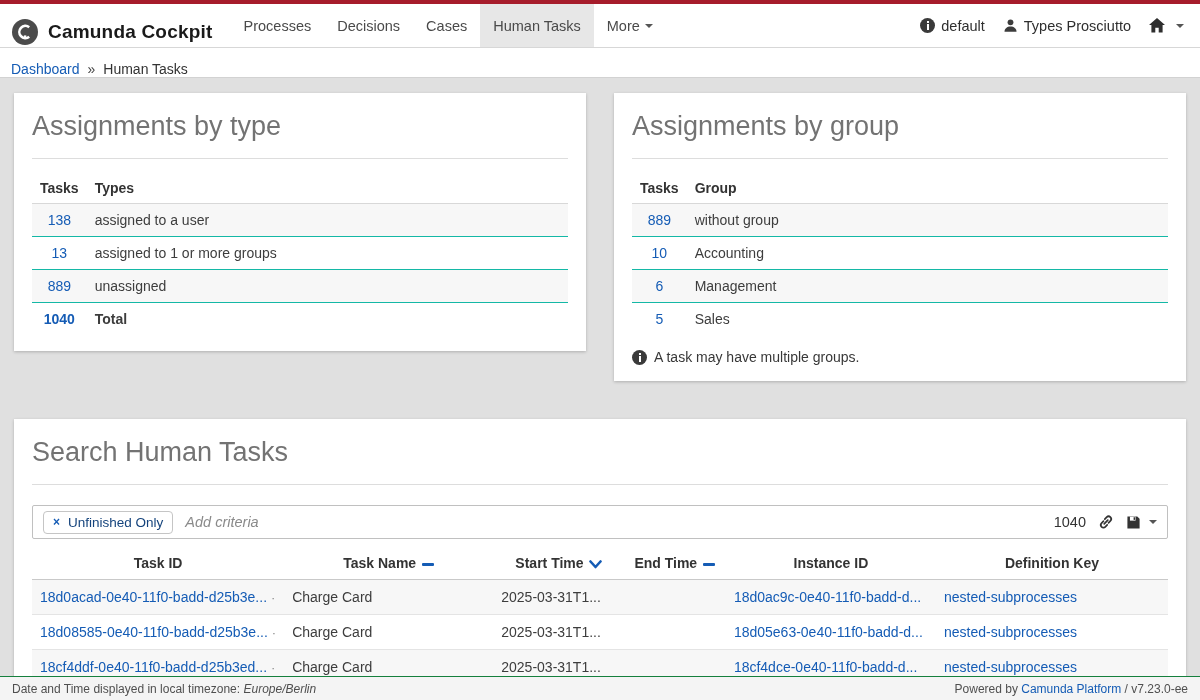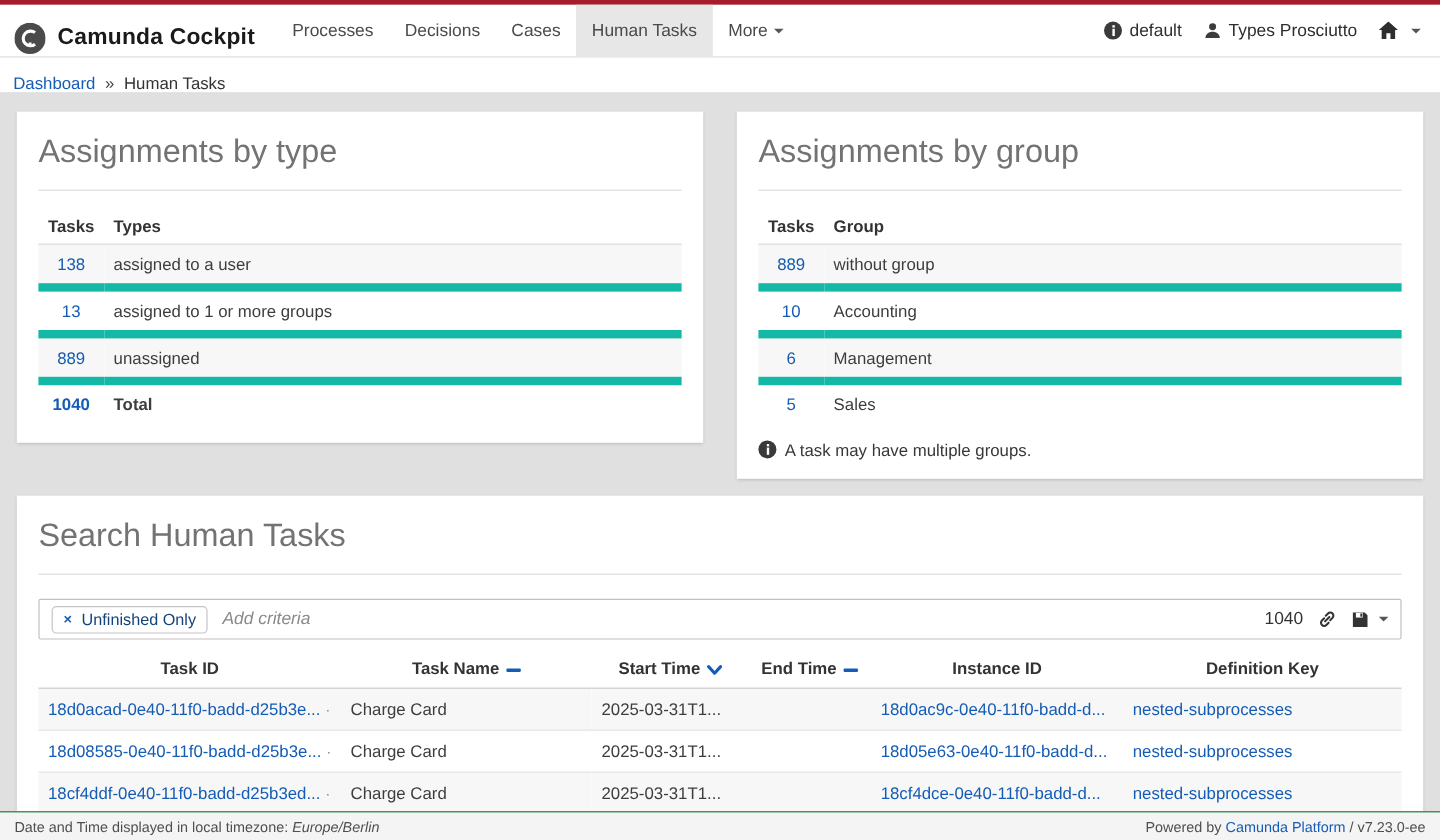--- a/index.html
+++ b/index.html
@@ -51,36 +51,36 @@
     padding:14px 18px 16px;
   }
   .panel-row { display:flex; gap:28px; align-items:flex-start; }
   .panel-row .panel { flex:1 1 0; }
   .panel-title { font-size:27px; font-weight:400; color:#737373; padding:4px 0 16px; }
   .panel-divider { border:none; border-top:1px solid #ddd; margin:0 0 14px; }
 
   
   .stats-table { width:100%; border-collapse:collapse; font-size:14px; margin-top:6px; }
   .stats-table th { text-align:left; font-weight:700; color:#333; padding:7px 8px; border-bottom:1px solid #d8d8d8; }
-  .stats-table td { padding:8px 8px; border-bottom:7px solid #14b8a6; color:#3d3d3d; }
+  .stats-table td { padding:8px 8px; border-bottom:1px solid #14b8a6; color:#3d3d3d; }
   .stats-table tbody tr:nth-child(odd) { background:#f7f7f7; }
   .stats-table tbody tr:last-child td { border-bottom:none; }
   .stats-table .num { text-align:center; width:46px; white-space:nowrap; }
   .stats-table tr.total-row { background:#fff !important; }
   .stats-table tr.total-row td { font-weight:700; }
-  .panel-note { margin-top:14px; display:flex; align-items:flex-start; gap:7px; font-size:14px; color:#383838; }
+  .panel-note { margin-top:14px; display:flex; align-items:center; gap:7px; font-size:14px; color:#383838; }
 
   .info-badge {
     width:15px; height:15px; border-radius:50%; background:#3a3a3a; position:relative; flex:0 0 15px;
   }
   .info-badge::before { content:""; position:absolute; left:6.5px; top:3px; width:2px; height:2px; background:#fff; }
   .info-badge::after  { content:""; position:absolute; left:6.5px; top:6px; width:2px; height:6px; background:#fff; }
 
   
-  .search-panel { margin-top:14px; padding-bottom:4px; }
+  .search-panel { margin-top:38px; padding-bottom:4px; }
   .search-bar {
     margin-top:20px; height:34px; border:1px solid #c0c0c0; border-radius:2px; background:#fff;
     display:flex; align-items:center; padding:0 10px; gap:12px;
   }
   .criteria-pill {
     display:flex; align-items:center; gap:8px; border:1px solid #c5c5c5; border-radius:4px;
     padding:3px 9px; font-size:13.5px; color:#14437c; cursor:pointer; white-space:nowrap;
   }
   .pill-x { color:#155cb5; font-weight:700; font-size:12px; line-height:1; cursor:pointer; }
   .add-criteria { font-style:italic; color:#8a8a8a; font-size:14.5px; flex:1 1 auto; cursor:text; }

